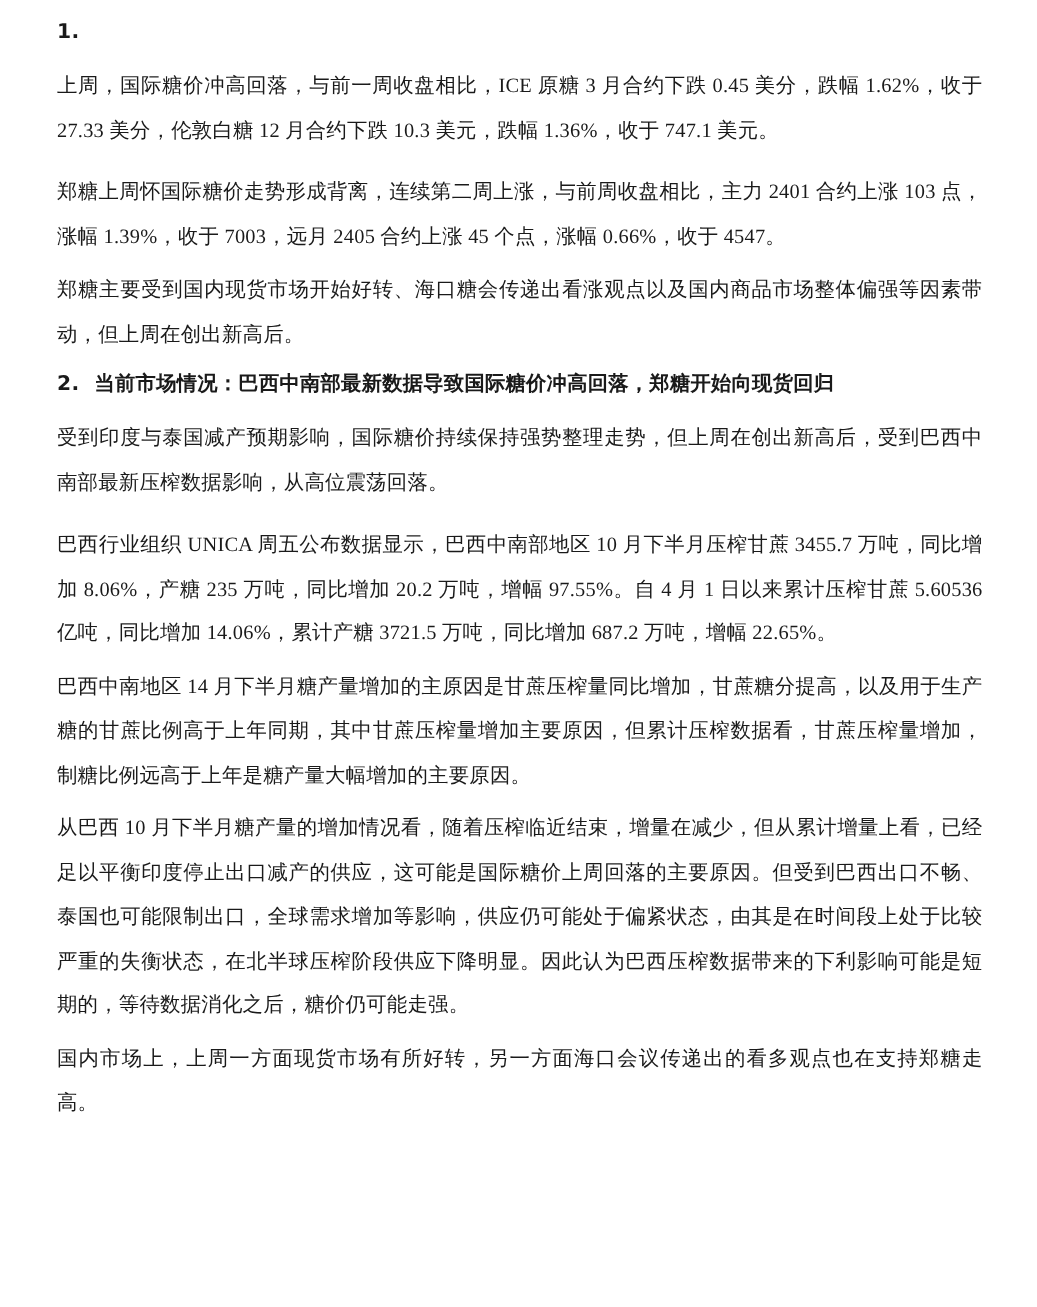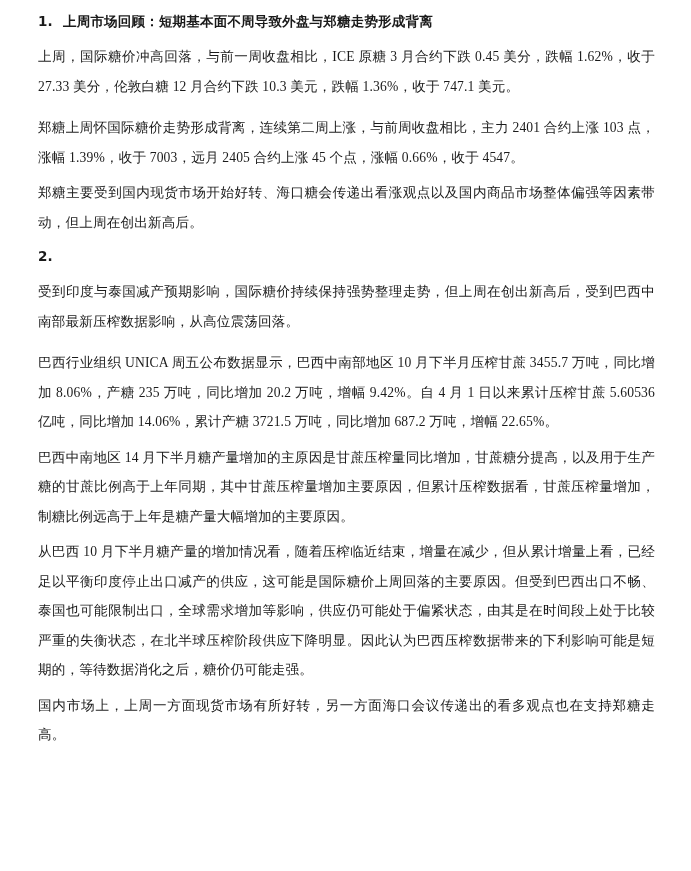--- a/index.html
+++ b/index.html
@@ -23,39 +23,39 @@
     .gap-h { height: 8px; }
     .gap-p { height: 6px; }
   </style>
 </head>
 <body>
 
 <div class="page">
 
   <h2 class="heading">
     <span class="num">1.</span>
-    <span>上周市场回顾：短期基本面不周导致外盘与郑糖走势形成背离</span>
   </h2>
   <div class="gap-h"></div>
   <p class="para">上周，国际糖价冲高回落，与前一周收盘相比，ICE 原糖 3 月合约下跌 0.45 美分，跌幅 1.62%，收于 27.33 美分，伦敦白糖 12 月合约下跌 10.3 美元，跌幅 1.36%，收于 747.1 美元。</p>
   <div class="gap-p"></div>
   <div class="gap-p"></div>
   <p class="para">郑糖上周怀国际糖价走势形成背离，连续第二周上涨，与前周收盘相比，主力 2401 合约上涨 103 点，涨幅 1.39%，收于 7003，远月 2405 合约上涨 45 个点，涨幅 0.66%，收于 4547。</p>
   <div class="gap-p"></div>
   <p class="para">郑糖主要受到国内现货市场开始好转、海口糖会传递出看涨观点以及国内商品市场整体偏强等因素带动，但上周在创出新高后。</p>
   <div class="gap-p"></div>
 
   <h2 class="heading">
     <span class="num">2.</span>
+    <span>当前市场情况：巴西中南部最新数据导致国际糖价冲高回落，郑糖开始向现货回归</span>
   </h2>
   <div class="gap-h"></div>
   <p class="para">受到印度与泰国减产预期影响，国际糖价持续保持强势整理走势，但上周在创出新高后，受到巴西中南部最新压榨数据影响，从高位震荡回落。</p>
   <div class="gap-p"></div>
   <div class="gap-p"></div>
-  <p class="para">巴西行业组织 UNICA 周五公布数据显示，巴西中南部地区 10 月下半月压榨甘蔗 3455.7 万吨，同比增加 8.06%，产糖 235 万吨，同比增加 20.2 万吨，增幅 9.42%。自 4 月 1 日以来累计压榨甘蔗 5.60536 亿吨，同比增加 14.06%，累计产糖 3721.5 万吨，同比增加 687.2 万吨，增幅 22.65%。</p>
+  <p class="para">巴西行业组织 UNICA 周五公布数据显示，巴西中南部地区 10 月下半月压榨甘蔗 3455.7 万吨，同比增加 8.06%，产糖 235 万吨，同比增加 20.2 万吨，增幅 97.55%。自 4 月 1 日以来累计压榨甘蔗 5.60536 亿吨，同比增加 14.06%，累计产糖 3721.5 万吨，同比增加 687.2 万吨，增幅 22.65%。</p>
   <div class="gap-p"></div>
   <p class="para">巴西中南地区 14 月下半月糖产量增加的主原因是甘蔗压榨量同比增加，甘蔗糖分提高，以及用于生产糖的甘蔗比例高于上年同期，其中甘蔗压榨量增加主要原因，但累计压榨数据看，甘蔗压榨量增加，制糖比例远高于上年是糖产量大幅增加的主要原因。</p>
   <div class="gap-p"></div>
   <p class="para">从巴西 10 月下半月糖产量的增加情况看，随着压榨临近结束，增量在减少，但从累计增量上看，已经足以平衡印度停止出口减产的供应，这可能是国际糖价上周回落的主要原因。但受到巴西出口不畅、泰国也可能限制出口，全球需求增加等影响，供应仍可能处于偏紧状态，由其是在时间段上处于比较严重的失衡状态，在北半球压榨阶段供应下降明显。因此认为巴西压榨数据带来的下利影响可能是短期的，等待数据消化之后，糖价仍可能走强。</p>
   <div class="gap-p"></div>
   <p class="para">国内市场上，上周一方面现货市场有所好转，另一方面海口会议传递出的看多观点也在支持郑糖走高。</p>
 
 </div>
 
 </body></html>

